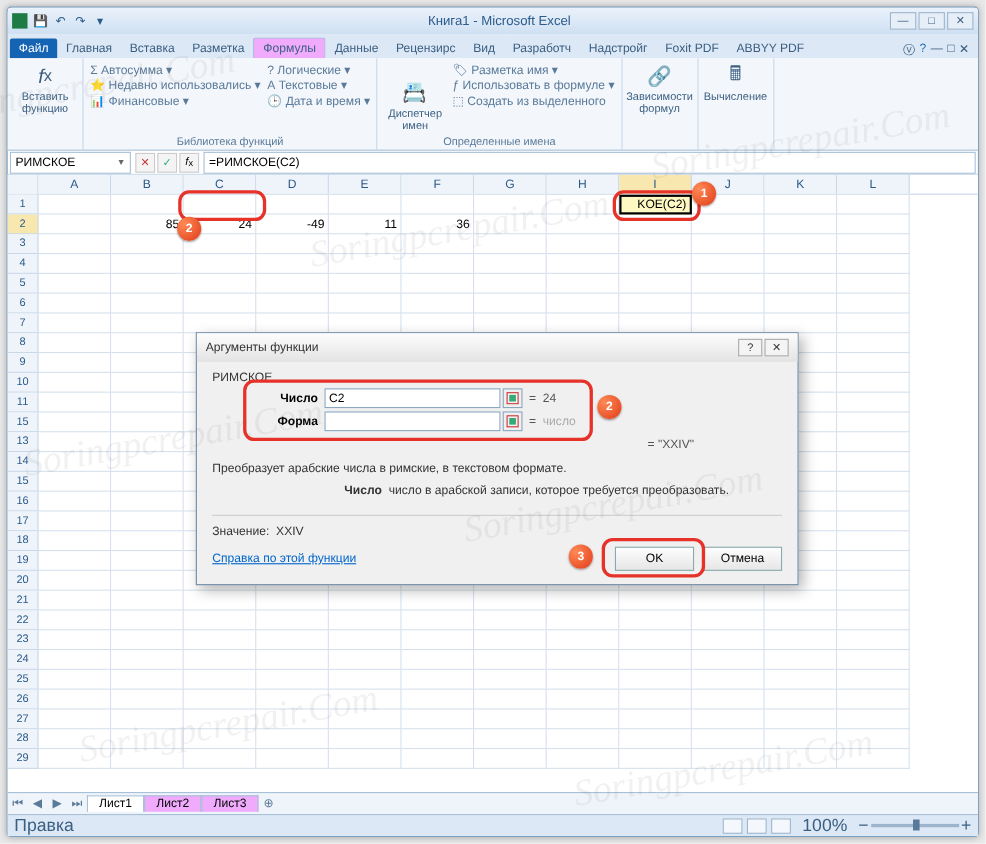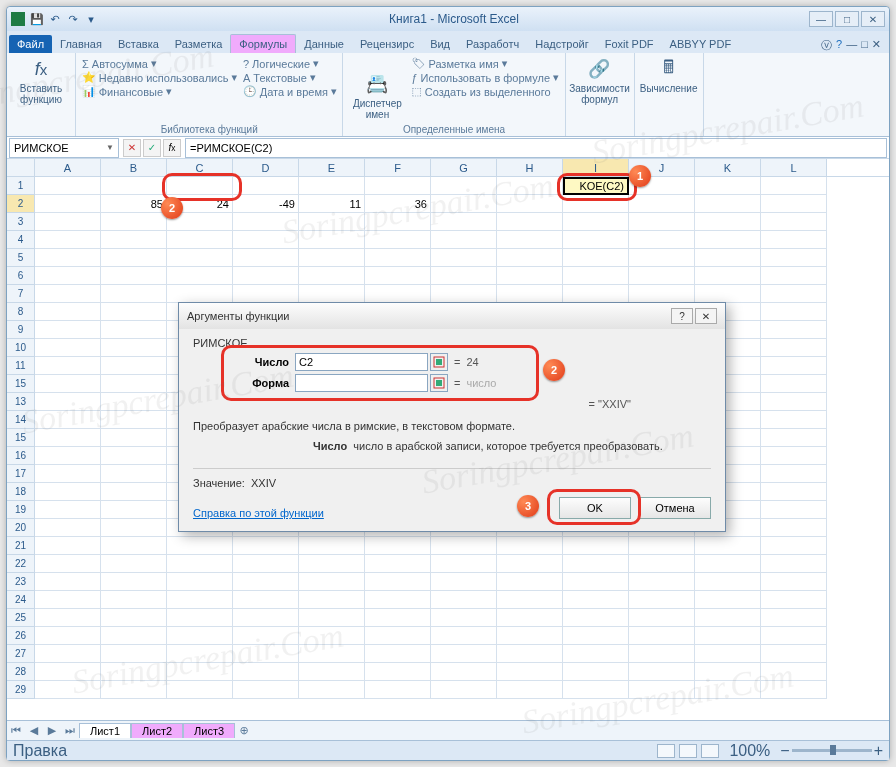--- a/index.html
+++ b/index.html
@@ -54,32 +54,32 @@
 .badge { position: absolute; width: 22px; height: 22px; border-radius: 50%; background: radial-gradient(circle at 30% 30%, #ff8a55, #e03a18); color: #fff; display: flex; align-items: center; justify-content: center; font-weight: bold; font-size: 11px; box-shadow: 0 1px 2px rgba(0,0,0,.4); }
 .dialog { position: absolute; left: 178px; top: 302px; width: 548px; background: #f0f0f0; border: 1px solid #6f8ba8; box-shadow: 4px 4px 12px rgba(0,0,0,.3); }
 .dialog .dtitle { height: 26px; background: linear-gradient(#fdfdfd,#e3e3e3); display: flex; align-items: center; padding: 0 8px; font-size: 11px; color: #333; }
 .dialog .dtitle .dwin { margin-left: auto; display: flex; gap: 2px; }
 .dialog .dtitle .dwin span { width: 22px; height: 16px; border: 1px solid #aaa; background: #f4f4f4; display: flex; align-items: center; justify-content: center; font-size: 10px; }
 .dialog .dbody { padding: 8px 14px 12px; }
 .dialog .fname { font-size: 11px; color: #333; margin-bottom: 4px; }
 .dialog .args { padding-left: 40px; }
 .dialog .argrow { display: flex; align-items: center; margin: 3px 0; }
 .dialog .argrow label { width: 56px; text-align: right; font-weight: bold; font-size: 11px; margin-right: 6px; }
-.dialog .argrow input { width: 133px; height: 18px; border: 1px solid #8aa6c1; padding: 0 3px; font-size: 11px; }
+.dialog .argrow input { width: 160px; height: 18px; border: 1px solid #8aa6c1; padding: 0 3px; font-size: 11px; }
 .dialog .argrow .ref { width: 18px; height: 18px; border: 1px solid #8aa6c1; margin-left: 2px; display: flex; align-items: center; justify-content: center; }
 .dialog .argrow .ref svg { width: 12px; height: 12px; }
 .dialog .argrow .eq { margin: 0 6px; color: #555; }
 .dialog .argrow .res { color: #555; }
 .dialog .result-line { text-align: right; color: #555; margin: 6px 0 10px; padding-right: 80px; }
 .dialog .desc { color: #333; margin-bottom: 8px; }
 .dialog .arg-desc { padding-left: 120px; color: #333; }
 .dialog .arg-desc b { font-weight: bold; }
 .dialog hr { border: none; border-top: 1px solid #ccc; margin: 16px 0 8px; }
 .dialog .valrow { color: #333; margin-bottom: 8px; }
-.dialog .btnrow { display: flex; align-items: flex-end; }
+.dialog .btnrow { display: flex; align-items: center; }
 .dialog .help { color: #0066cc; text-decoration: underline; cursor: pointer; }
 .dialog .btns { margin-left: auto; display: flex; gap: 8px; }
 .dialog .btn { width: 72px; height: 22px; border: 1px solid #8aa; background: linear-gradient(#fdfdfd,#e6e6e6); display: flex; align-items: center; justify-content: center; font-size: 11px; cursor: pointer; }
 .watermark { position: absolute; color: rgba(120,120,120,.10); font-size: 34px; font-style: italic; font-family: cursive; transform: rotate(-10deg); pointer-events: none; white-space: nowrap; }
 </style>
 </head>
 <body>
 
 <div class="frame">
   <div class="titlebar">

